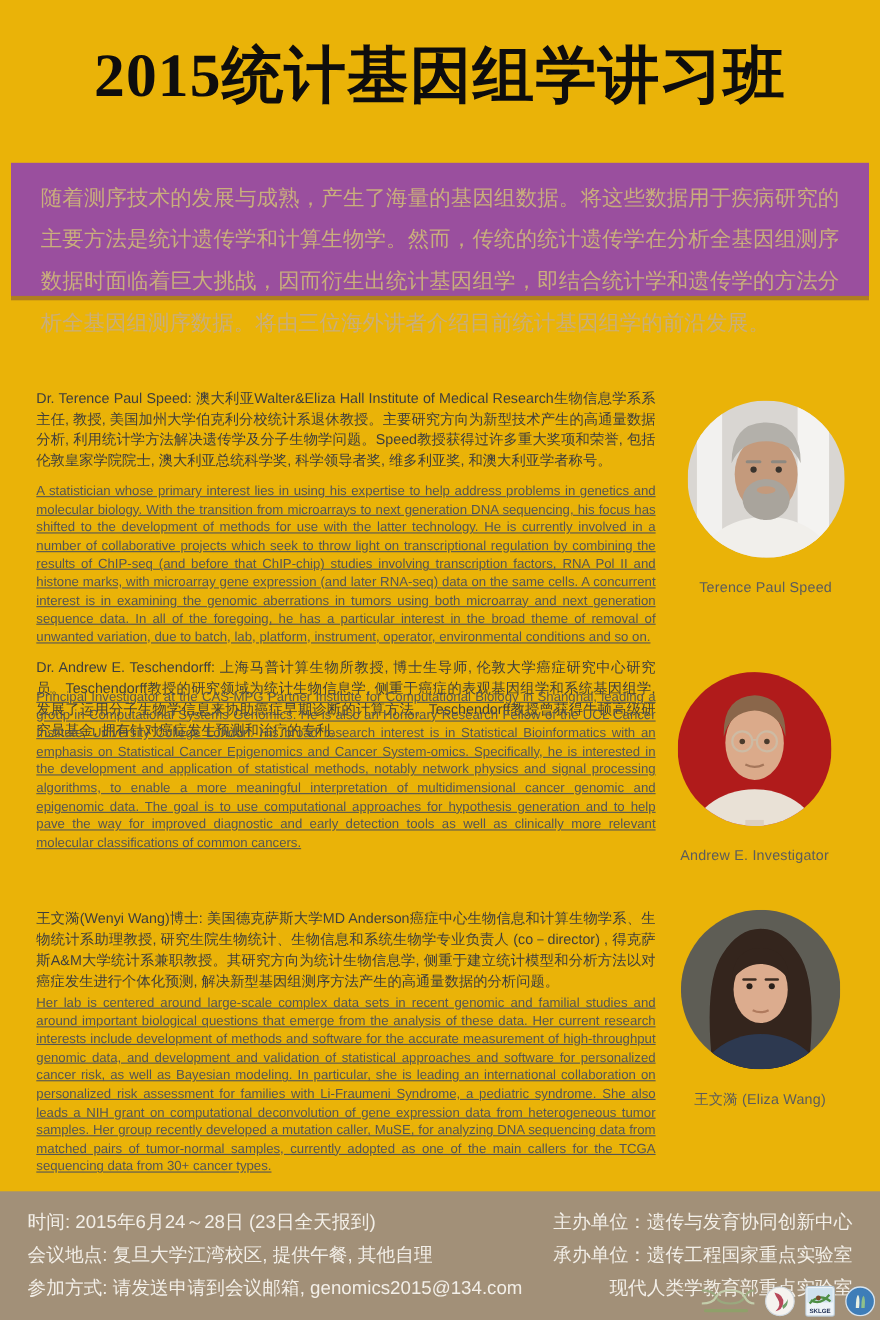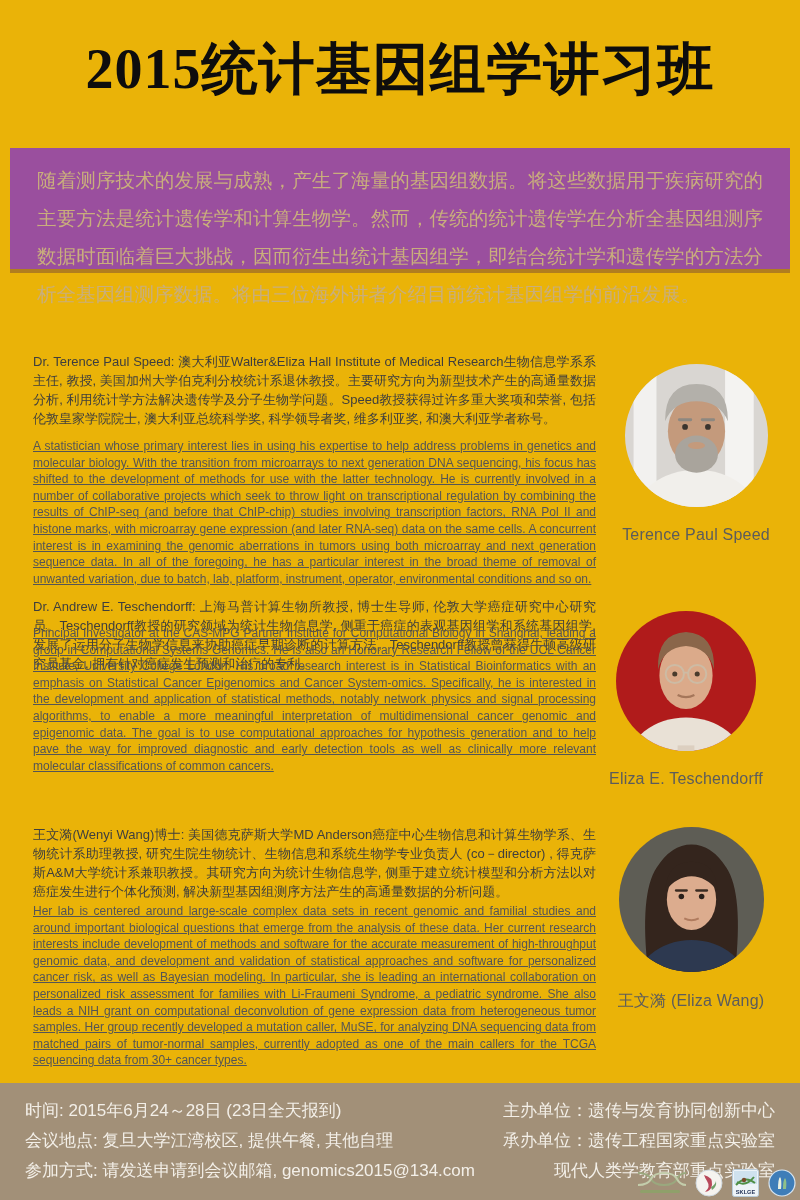--- a/index.html
+++ b/index.html
@@ -33,21 +33,21 @@
   .p2{ left:601px; top:611px; }
   .p3{ left:606px; top:827px; }
   .photo{
     border-radius:50%; overflow:hidden; margin:0 auto; display:block;
   }
   .p1 .photo{ width:143px; height:143px; }
   .p2 .photo{ width:140px; height:140px; }
   .p3 .photo{ width:145px; height:145px; }
   .photo svg{ display:block; width:100%; height:100%; }
   .caption{
-    margin-top:19px; font-size:16px; color:#5c5c5c; letter-spacing:0.2px;
+    margin-top:19px; font-size:13px; color:#5c5c5c; letter-spacing:0.2px;
   }
   .footer{
     position:absolute; left:0; right:0; top:1083px; height:117px;
     background:#a29078; color:#f3efe8; font-size:17px;
   }
   .footer-left{ position:absolute; left:25px; top:13px; line-height:30px; }
   .footer-right{ position:absolute; right:25px; top:13px; line-height:30px; text-align:right; }
   .logos{
     position:absolute; right:4px; bottom:3px;
     display:flex; gap:9px; align-items:flex-end;
@@ -98,21 +98,21 @@
         <ellipse cx="50" cy="46" rx="19" ry="24" fill="#dbaa8a"></ellipse>
         <path d="M30 42 Q29 16 50 15 Q71 16 70 42 Q66 26 50 25 Q34 26 30 42 Z" fill="#8a664a"></path>
         <circle cx="42" cy="45" r="6.5" fill="none" stroke="#cdbba4" stroke-width="1.4"></circle>
         <circle cx="58" cy="45" r="6.5" fill="none" stroke="#cdbba4" stroke-width="1.4"></circle>
         <line x1="48.5" y1="44" x2="51.5" y2="44" stroke="#cdbba4" stroke-width="1.2"></line>
         <circle cx="42" cy="45" r="1.8" fill="#4a3b2c"></circle>
         <circle cx="58" cy="45" r="1.8" fill="#4a3b2c"></circle>
         <path d="M44 60 Q50 63 56 60" stroke="#a5765a" stroke-width="1.5" fill="none"></path>
       </svg>
     </span>
-    <div class="caption">Eliza E. Teschendorff</div>
+    <div class="caption">Andrew E. Investigator</div>
   </div>
 
   <p class="bio bio-zh s3-zh">王文漪(Wenyi Wang)博士: 美国德克萨斯大学MD Anderson癌症中心生物信息和计算生物学系、生物统计系助理教授, 研究生院生物统计、生物信息和系统生物学专业负责人 (co－director) , 得克萨斯A&amp;M大学统计系兼职教授。其研究方向为统计生物信息学, 侧重于建立统计模型和分析方法以对癌症发生进行个体化预测, 解决新型基因组测序方法产生的高通量数据的分析问题。</p>
   <p class="bio bio-en s3-en">Her lab is centered around large-scale complex data sets in recent genomic and familial studies and around important biological questions that emerge from the analysis of these data. Her current research interests include development of methods and software for the accurate measurement of high-throughput genomic data, and development and validation of statistical approaches and software for personalized cancer risk, as well as Bayesian modeling. In particular, she is leading an international collaboration on personalized risk assessment for families with Li-Fraumeni Syndrome, a pediatric syndrome. She also leads a NIH grant on computational deconvolution of gene expression data from heterogeneous tumor samples. Her group recently developed a mutation caller, MuSE, for analyzing DNA sequencing data from matched pairs of tumor-normal samples, currently adopted as one of the main callers for the TCGA sequencing data from 30+ cancer types.</p>
   <div class="portrait p3">
     <span class="photo">
       <svg viewBox="0 0 100 100">
         <rect x="0" y="0" width="100" height="100" fill="#5e5d55"></rect>
         <path d="M20 100 Q14 46 26 28 Q36 12 50 12 Q64 12 74 28 Q86 46 80 100 Z" fill="#34251d"></path>
         <ellipse cx="50" cy="112" rx="40" ry="34" fill="#2d3950"></ellipse>

